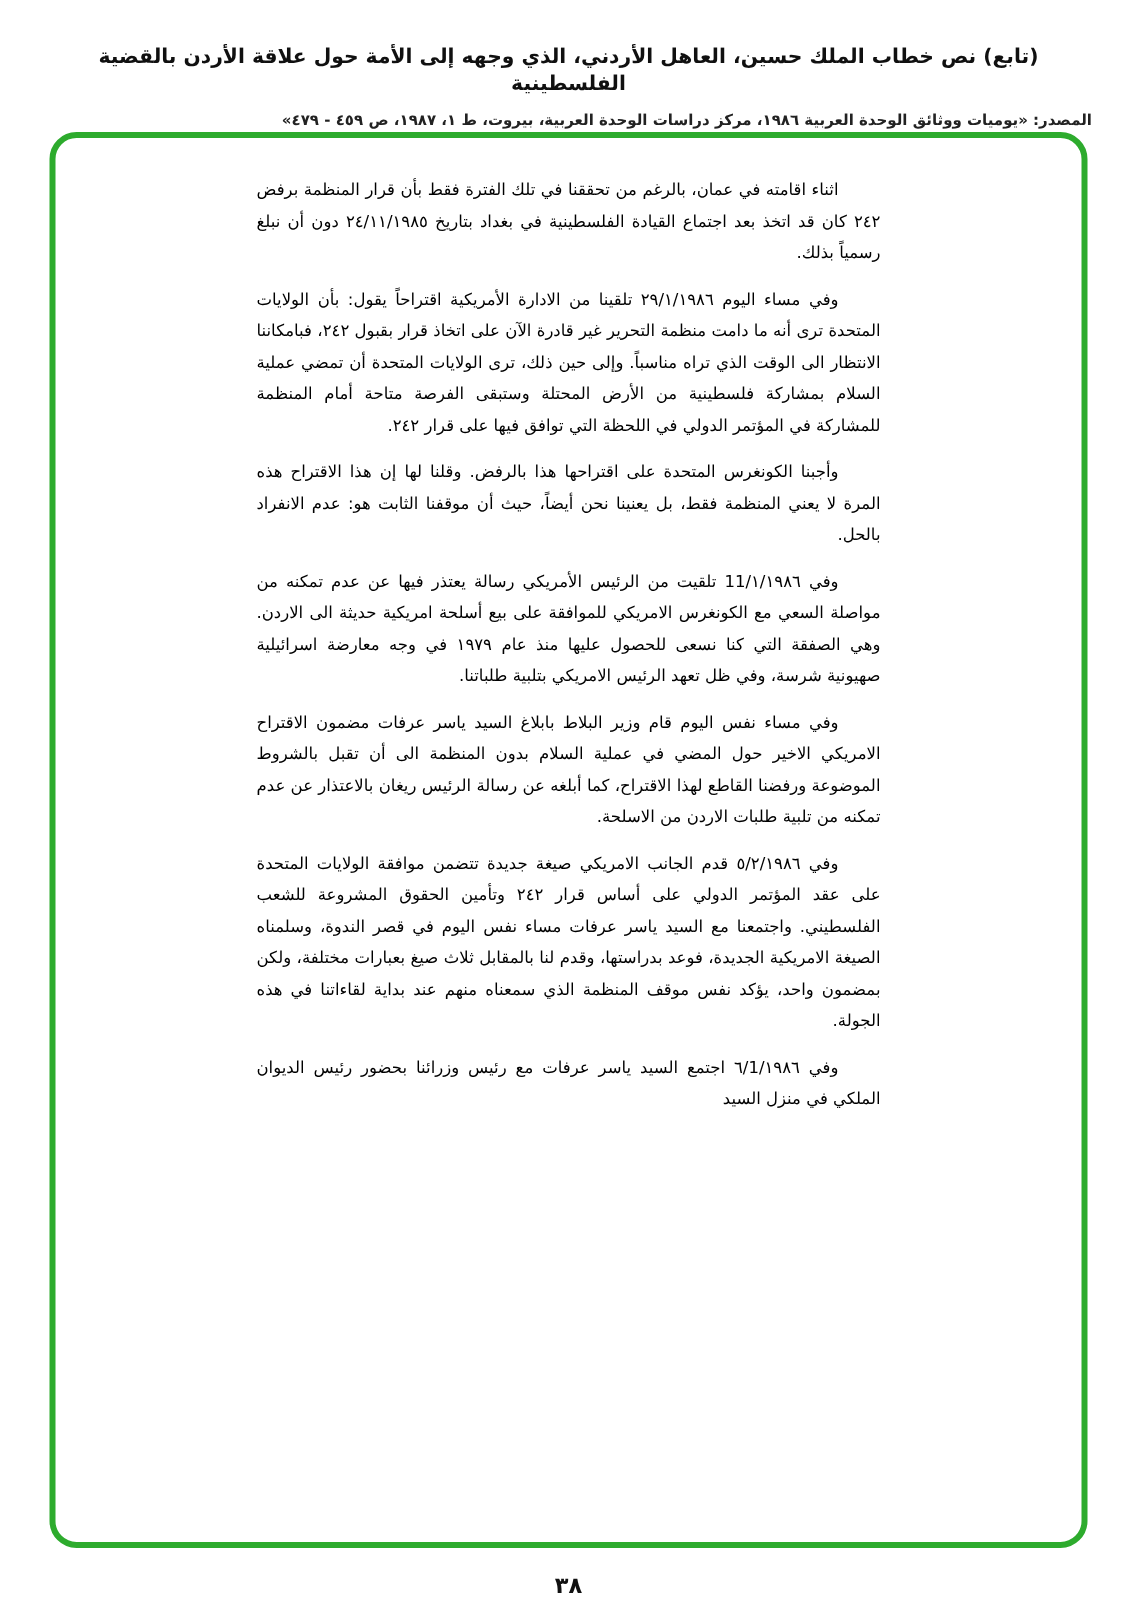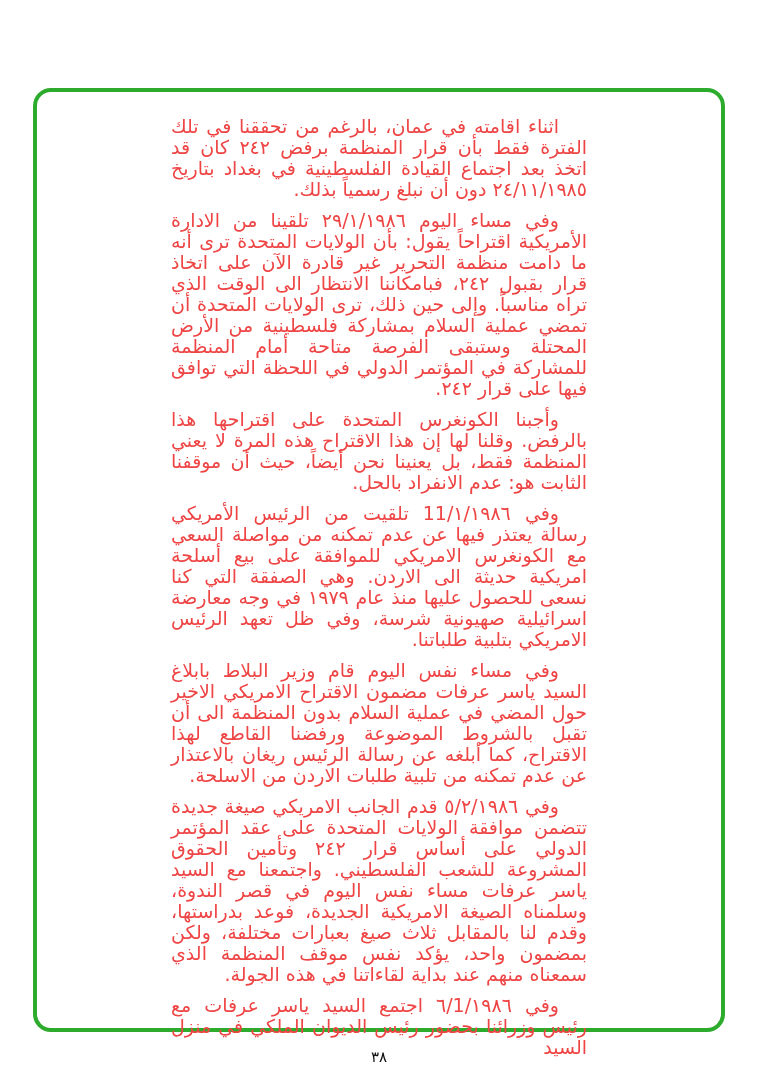--- a/index.html
+++ b/index.html
@@ -41,44 +41,48 @@
     height: 944px;
     border: 4px solid #2dab2d;
     border-radius: 18px;
     background: #ffffff;
   }
   .text-col {
     width: 416px;
     margin: 24px auto 0 auto;
     direction: rtl;
     text-align: justify;
-    font-size: 19px;
+    font-size: 11px;
     line-height: 21px;
-    color: #ef4444;
+    color: #000000;
   }
   .text-col p {
     text-indent: 28px;
     margin-bottom: 10px;
   }
   .page-number {
     position: absolute;
     bottom: 12px;
     left: 0;
     right: 0;
     text-align: center;
     font-size: 15px;
-    font-weight: normal;
+    font-weight: bold;
     color: #111111;
   }
 </style>
 </head>
 <body>
 
 <div class="page">
 
+  <div class="doc-header">
+    <div class="doc-title">(تابع) نص خطاب الملك حسين، العاهل الأردني، الذي وجهه إلى الأمة حول علاقة الأردن بالقضية الفلسطينية</div>
+    <div class="doc-source">المصدر:  «يوميات ووثائق الوحدة العربية ١٩٨٦، مركز دراسات الوحدة العربية، بيروت، ط ١، ١٩٨٧، ص ٤٥٩ - ٤٧٩»</div>
+  </div>
 
   <div class="frame">
     <div class="text-col">
       <p>اثناء اقامته في عمان، بالرغم من تحققنا في تلك الفترة فقط بأن قرار المنظمة برفض ٢٤٢ كان قد اتخذ بعد اجتماع القيادة الفلسطينية في بغداد بتاريخ ٢٤/١١/١٩٨٥ دون أن نبلغ رسمياً بذلك.</p>
       <p>وفي مساء اليوم ٢٩/١/١٩٨٦ تلقينا من الادارة الأمريكية اقتراحاً يقول: بأن الولايات المتحدة ترى أنه ما دامت منظمة التحرير غير قادرة الآن على اتخاذ قرار بقبول ٢٤٢، فبامكاننا الانتظار الى الوقت الذي تراه مناسباً. وإلى حين ذلك، ترى الولايات المتحدة أن تمضي عملية السلام بمشاركة فلسطينية من الأرض المحتلة وستبقى الفرصة متاحة أمام المنظمة للمشاركة في المؤتمر الدولي في اللحظة التي توافق فيها على قرار ٢٤٢.</p>
       <p>وأجبنا الكونغرس المتحدة على اقتراحها هذا بالرفض. وقلنا لها إن هذا الاقتراح هذه المرة لا يعني المنظمة فقط، بل يعنينا نحن أيضاً، حيث أن موقفنا الثابت هو: عدم الانفراد بالحل.</p>
       <p>وفي 11/١/١٩٨٦ تلقيت من الرئيس الأمريكي رسالة يعتذر فيها عن عدم تمكنه من مواصلة السعي مع الكونغرس الامريكي للموافقة على بيع أسلحة امريكية حديثة الى الاردن. وهي الصفقة التي كنا نسعى للحصول عليها منذ عام ١٩٧٩ في وجه معارضة اسرائيلية صهيونية شرسة، وفي ظل تعهد الرئيس الامريكي بتلبية طلباتنا.</p>
       <p>وفي مساء نفس اليوم قام وزير البلاط بابلاغ السيد ياسر عرفات مضمون الاقتراح الامريكي الاخير حول المضي في عملية السلام بدون المنظمة الى أن تقبل بالشروط الموضوعة ورفضنا القاطع لهذا الاقتراح، كما أبلغه عن رسالة الرئيس ريغان بالاعتذار عن عدم تمكنه من تلبية طلبات الاردن من الاسلحة.</p>
       <p>وفي ٥/٢/١٩٨٦ قدم الجانب الامريكي صيغة جديدة تتضمن موافقة الولايات المتحدة على عقد المؤتمر الدولي على أساس قرار ٢٤٢ وتأمين الحقوق المشروعة للشعب الفلسطيني. واجتمعنا مع السيد ياسر عرفات مساء نفس اليوم في قصر الندوة، وسلمناه الصيغة الامريكية الجديدة، فوعد بدراستها، وقدم لنا بالمقابل ثلاث صيغ بعبارات مختلفة، ولكن بمضمون واحد، يؤكد نفس موقف المنظمة الذي سمعناه منهم عند بداية لقاءاتنا في هذه الجولة.</p>
       <p>وفي ٦/1/١٩٨٦ اجتمع السيد ياسر عرفات مع رئيس وزرائنا بحضور رئيس الديوان الملكي في منزل السيد</p>

